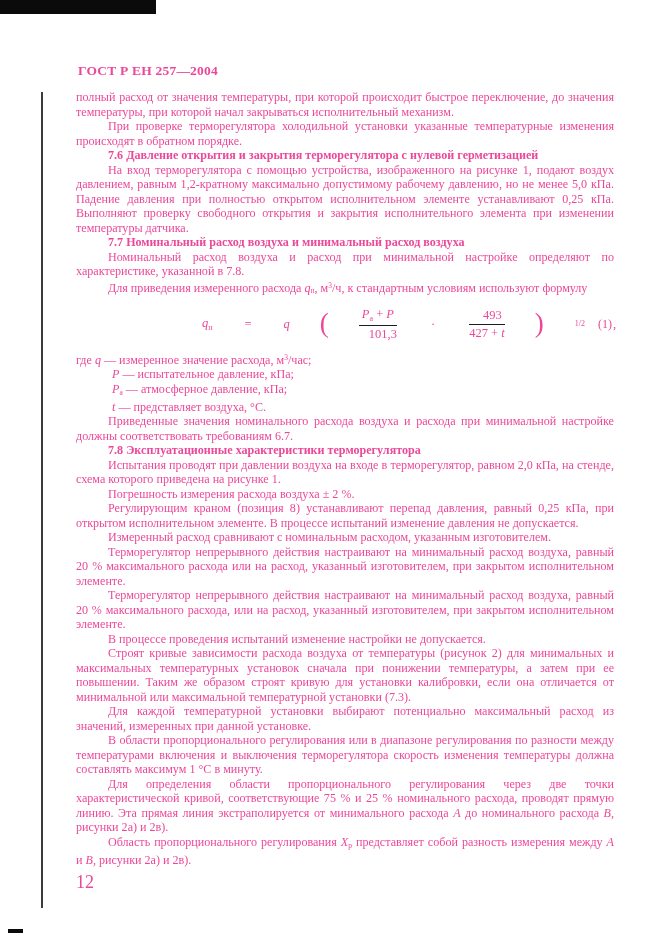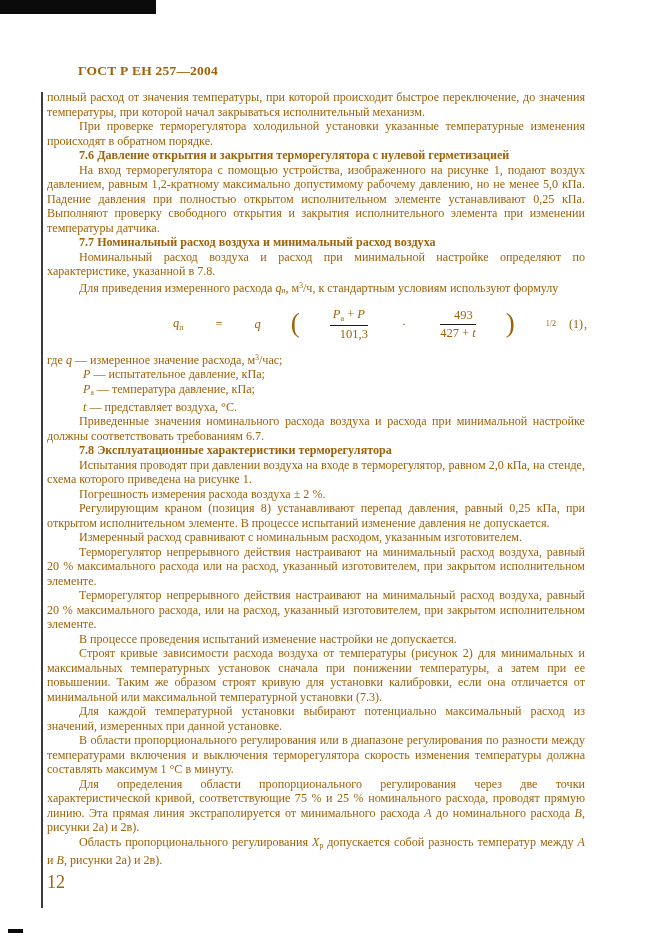--- a/index.html
+++ b/index.html
@@ -3,37 +3,37 @@
 <meta charset="utf-8">
 <style>
   html, body { margin: 0; padding: 0; background: #ffffff; }
   .page {
     position: relative;
     width: 661px;
     height: 936px;
     background: #ffffff;
     overflow: hidden;
     font-family: "Liberation Serif", serif;
-    color: #a16207;
+    color: #ec4899;
   }
   
   .artifact-top { position: absolute; left: 0; top: 0; width: 156px; height: 14px; background: #0b0b0b; }
   .artifact-left { position: absolute; left: 41px; top: 92px; width: 2px; height: 816px; background: #1a1a1a; opacity: .85; }
   .artifact-bottom { position: absolute; left: 8px; top: 929px; width: 15px; height: 4px; background: #0b0b0b; }
 
   .header-code {
     position: absolute;
     left: 78px; top: 63px;
     font-weight: bold;
     font-size: 13.5px;
     letter-spacing: .2px;
   }
   .content {
     position: absolute;
-    left: 47px; top: 90px;
+    left: 76px; top: 90px;
     width: 538px;
     font-size: 12.1px;
     line-height: 14.5px;
     text-align: justify;
   }
   .content p { margin: 0; text-indent: 32px; }
   .content p.noindent { text-indent: 0; }
   .content p.hang { text-indent: 0; margin-left: 36px; }
   .heading { font-weight: bold; }
   .it { font-style: italic; }
@@ -113,34 +113,34 @@
         </span>
         <span class="bigparen">)</span>
           <span class="fexp">1/2</span>
           <span>,</span>
       </span>
       <span class="eqnum">(1)</span>
     </div>
 
     <p class="noindent"><span>где </span><span class="it">q</span><span> — измеренное значение расхода, м</span><span class="sp">3</span><span>/час;</span></p>
     <p class="hang"><span class="it">P</span><span> — испытательное давление, кПа;</span></p>
-    <p class="hang"><span class="it">P</span><span class="sb">а</span><span> — температура давление, кПа;</span></p>
+    <p class="hang"><span class="it">P</span><span class="sb">а</span><span> — атмосферное давление, кПа;</span></p>
     <p class="hang"><span class="it">t</span><span> — представляет воздуха, °С.</span></p>
 
     <p>Приведенные значения номинального расхода воздуха и расхода при минимальной настройке должны соответствовать требованиям 6.7.</p>
     <p class="heading">7.8 Эксплуатационные характеристики терморегулятора</p>
     <p>Испытания проводят при давлении воздуха на входе в терморегулятор, равном 2,0 кПа, на стенде, схема которого приведена на рисунке 1.</p>
     <p>Погрешность измерения расхода воздуха ± 2 %.</p>
     <p>Регулирующим краном (позиция 8) устанавливают перепад давления, равный 0,25 кПа, при открытом исполнительном элементе. В процессе испытаний изменение давления не допускается.</p>
     <p>Измеренный расход сравнивают с номинальным расходом, указанным изготовителем.</p>
     <p>Терморегулятор непрерывного действия настраивают на минимальный расход воздуха, равный 20 % максимального расхода или на расход, указанный изготовителем, при закрытом исполнительном элементе.</p>
     <p>Терморегулятор непрерывного действия настраивают на минимальный расход воздуха, равный 20 % максимального расхода, или на расход, указанный изготовителем, при закрытом исполнительном элементе.</p>
     <p>В процессе проведения испытаний изменение настройки не допускается.</p>
     <p>Строят кривые зависимости расхода воздуха от температуры (рисунок 2) для минимальных и максимальных температурных установок сначала при понижении температуры, а затем при ее повышении. Таким же образом строят кривую для установки калибровки, если она отличается от минимальной или максимальной температурной установки (7.3).</p>
     <p>Для каждой температурной установки выбирают потенциально максимальный расход из значений, измеренных при данной установке.</p>
     <p>В области пропорционального регулирования или в диапазоне регулирования по разности между температурами включения и выключения терморегулятора скорость изменения температуры должна составлять максимум 1 °С в минуту.</p>
     <p><span>Для определения области пропорционального регулирования через две точки характеристической кривой, соответствующие 75 % и 25 % номинального расхода, проводят прямую линию. Эта прямая линия экстраполируется от минимального расхода </span><span class="it">А</span><span> до номинального расхода </span><span class="it">В</span><span>, рисунки 2а) и 2в).</span></p>
-    <p><span>Область пропорционального регулирования </span><span class="it">X</span><span class="sb">р</span><span> допускается собой разность температур между </span><span class="it">А</span><span> и </span><span class="it">В</span><span>, рисунки 2а) и 2в).</span></p>
+    <p><span>Область пропорционального регулирования </span><span class="it">X</span><span class="sb">р</span><span> представляет собой разность измерения между </span><span class="it">А</span><span> и </span><span class="it">В</span><span>, рисунки 2а) и 2в).</span></p>
 
     <div class="page-number">12</div>
   </div>
 
 </div>
 
 </body></html>

